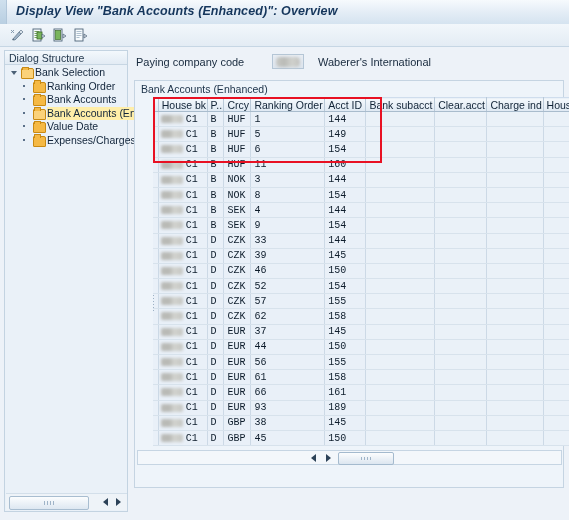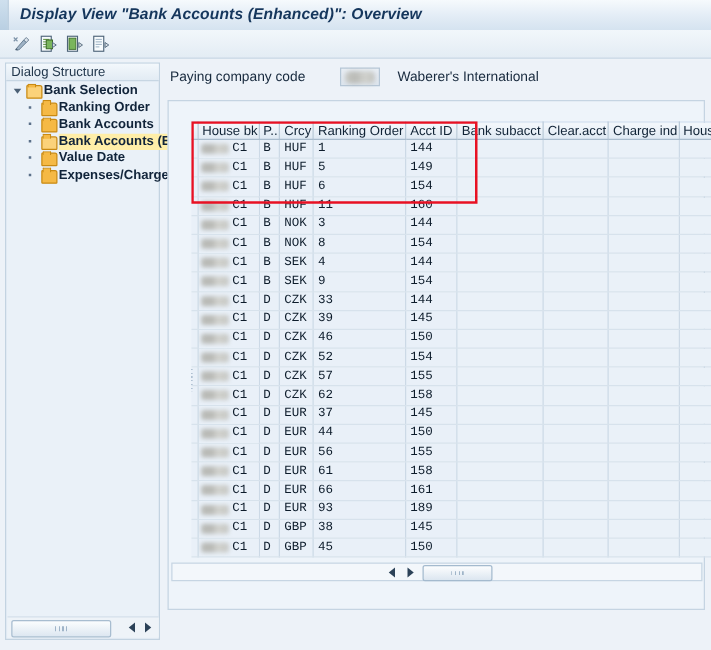--- a/index.html
+++ b/index.html
@@ -45,21 +45,21 @@
     position:absolute;left:4px;top:50px;width:124px;height:462px;
     background:#eaf1f8;border:1px solid #c3d3e1;box-sizing:border-box;
   }
   .lp-head{
     position:absolute;left:0;top:0;width:100%;height:14px;
     background:linear-gradient(to bottom,#f3f8fc,#e2ebf4);
     border-bottom:1px solid #c7d6e3;box-sizing:border-box;
     font-size:10.5px;padding:1px 0 0 4px;color:#23384d;
   }
   .tree{position:absolute;left:0;top:15px;width:100%;font-size:10.5px;}
-  .tnode{position:relative;height:13.5px;line-height:13.5px;white-space:nowrap;cursor:pointer;font-weight:bold;}
+  .tnode{position:relative;height:13.5px;line-height:13.5px;white-space:nowrap;cursor:pointer;}
   .tnode .twist{
     position:absolute;left:7px;top:4px;width:0;height:0;
     border-left:4px solid #4b6076;border-top:3.2px solid transparent;border-bottom:3.2px solid transparent;
   }
   .tnode.open .twist{
     border-left:3.2px solid transparent;border-right:3.2px solid transparent;
     border-top:4px solid #4b6076;border-bottom:0;left:6px;top:5px;
   }
   .tnode .bullet{position:absolute;left:18px;top:5px;width:2px;height:2px;background:#5b7089;}
   .folder{
@@ -298,20 +298,21 @@
 
     <div class="fieldrow">
       <span class="flabel">Paying company code</span>
       <span class="finput">
         <span class="blur"></span>
       </span>
       <span class="fvalue">Waberer's International</span>
     </div>
 
     <div class="tblpanel">
+      <div class="ttl2">Bank Accounts (Enhanced)</div>
 
       <div class="grid">
         <div class="vgrip"></div>
         <table class="g">
           <thead>
             <tr>
               <th class="selcol" style="width:13px"></th>
               <th style="width:48px">House bk</th>
               <th style="width:21px">P..</th>
               <th style="width:32px">Crcy</th>

